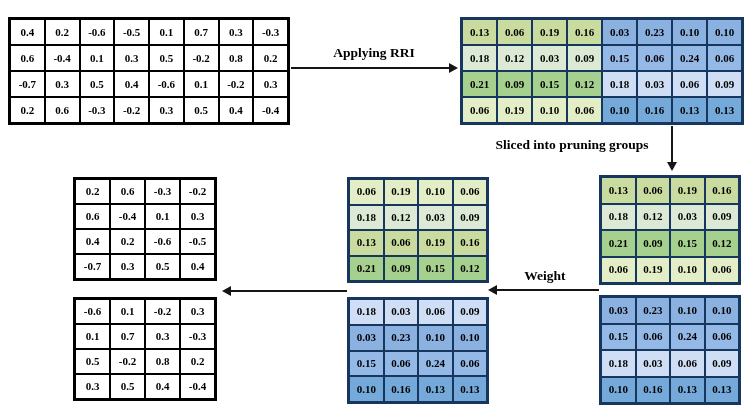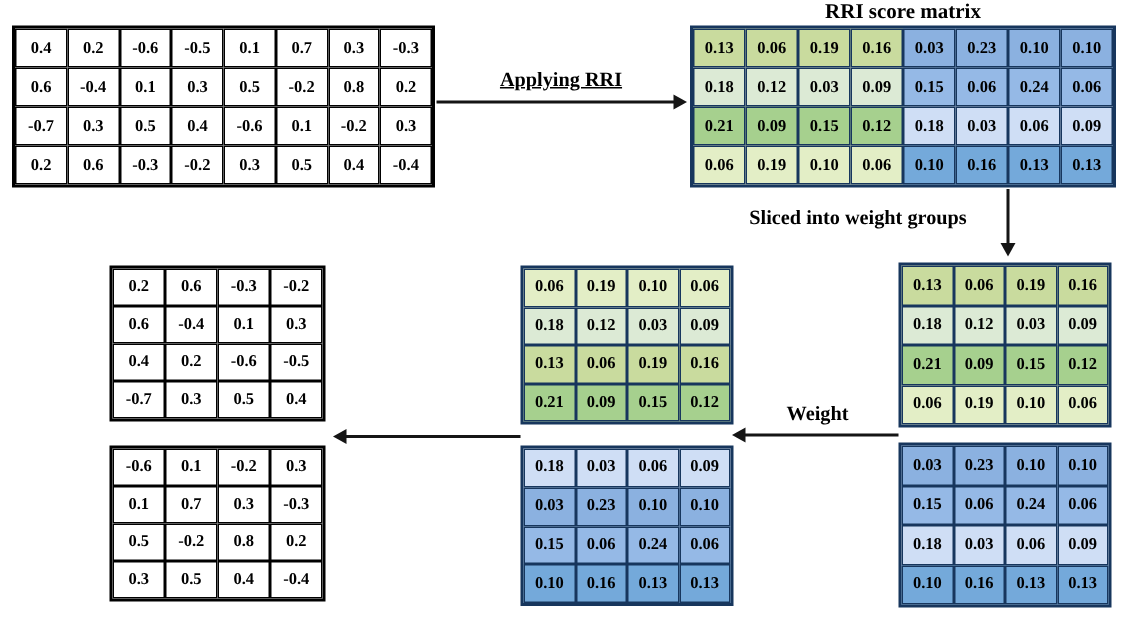--- a/index.html
+++ b/index.html
@@ -18,21 +18,21 @@
     text-align:center;
     white-space:nowrap;
   }
   .flabel{
     position:absolute;
     font-weight:700;
     font-size:13.5px;
     text-align:center;
     white-space:nowrap;
   }
-  .underline{text-decoration:underline;}
+  .underline{}
   .matrix{
     position:absolute;
     display:grid;
     grid-auto-rows:1fr;
     box-sizing:border-box;
     border:2px solid #000;
     background:#fff;
   }
   .matrix.colored{border-color:#17365d;}
   .mcell{
@@ -53,24 +53,23 @@
   .head{position:absolute;width:0;height:0;}
   .head.right{border-left:9px solid #151515;border-top:5px solid transparent;border-bottom:5px solid transparent;}
   .head.left{border-right:9px solid #151515;border-top:5px solid transparent;border-bottom:5px solid transparent;}
   .head.down{border-top:9px solid #151515;border-left:5px solid transparent;border-right:5px solid transparent;}
 </style>
 </head>
 <body>
 
 <div class="canvas">
 
-  <div class="title" style="left:460px;top:1px;width:284px;">RRI score matrix</div>
 
   <div class="flabel underline" style="left:292px;top:45px;width:164px;">Applying RRI</div>
-  <div class="flabel" style="left:472px;top:137px;width:200px;">Sliced into weight groups</div>
+  <div class="flabel" style="left:472px;top:137px;width:200px;">Sliced into pruning groups</div>
   <div class="flabel" style="left:509px;top:268px;width:72px;">Weight</div>
 
   <div class="matrix plain" style="left: 8px; top: 17px; width: 282px; height: 108px; grid-template-columns: repeat(8, 1fr);">
       <div class="mcell">0.4</div>
       <div class="mcell">0.2</div>
       <div class="mcell">-0.6</div>
       <div class="mcell">-0.5</div>
       <div class="mcell">0.1</div>
       <div class="mcell">0.7</div>
       <div class="mcell">0.3</div>

